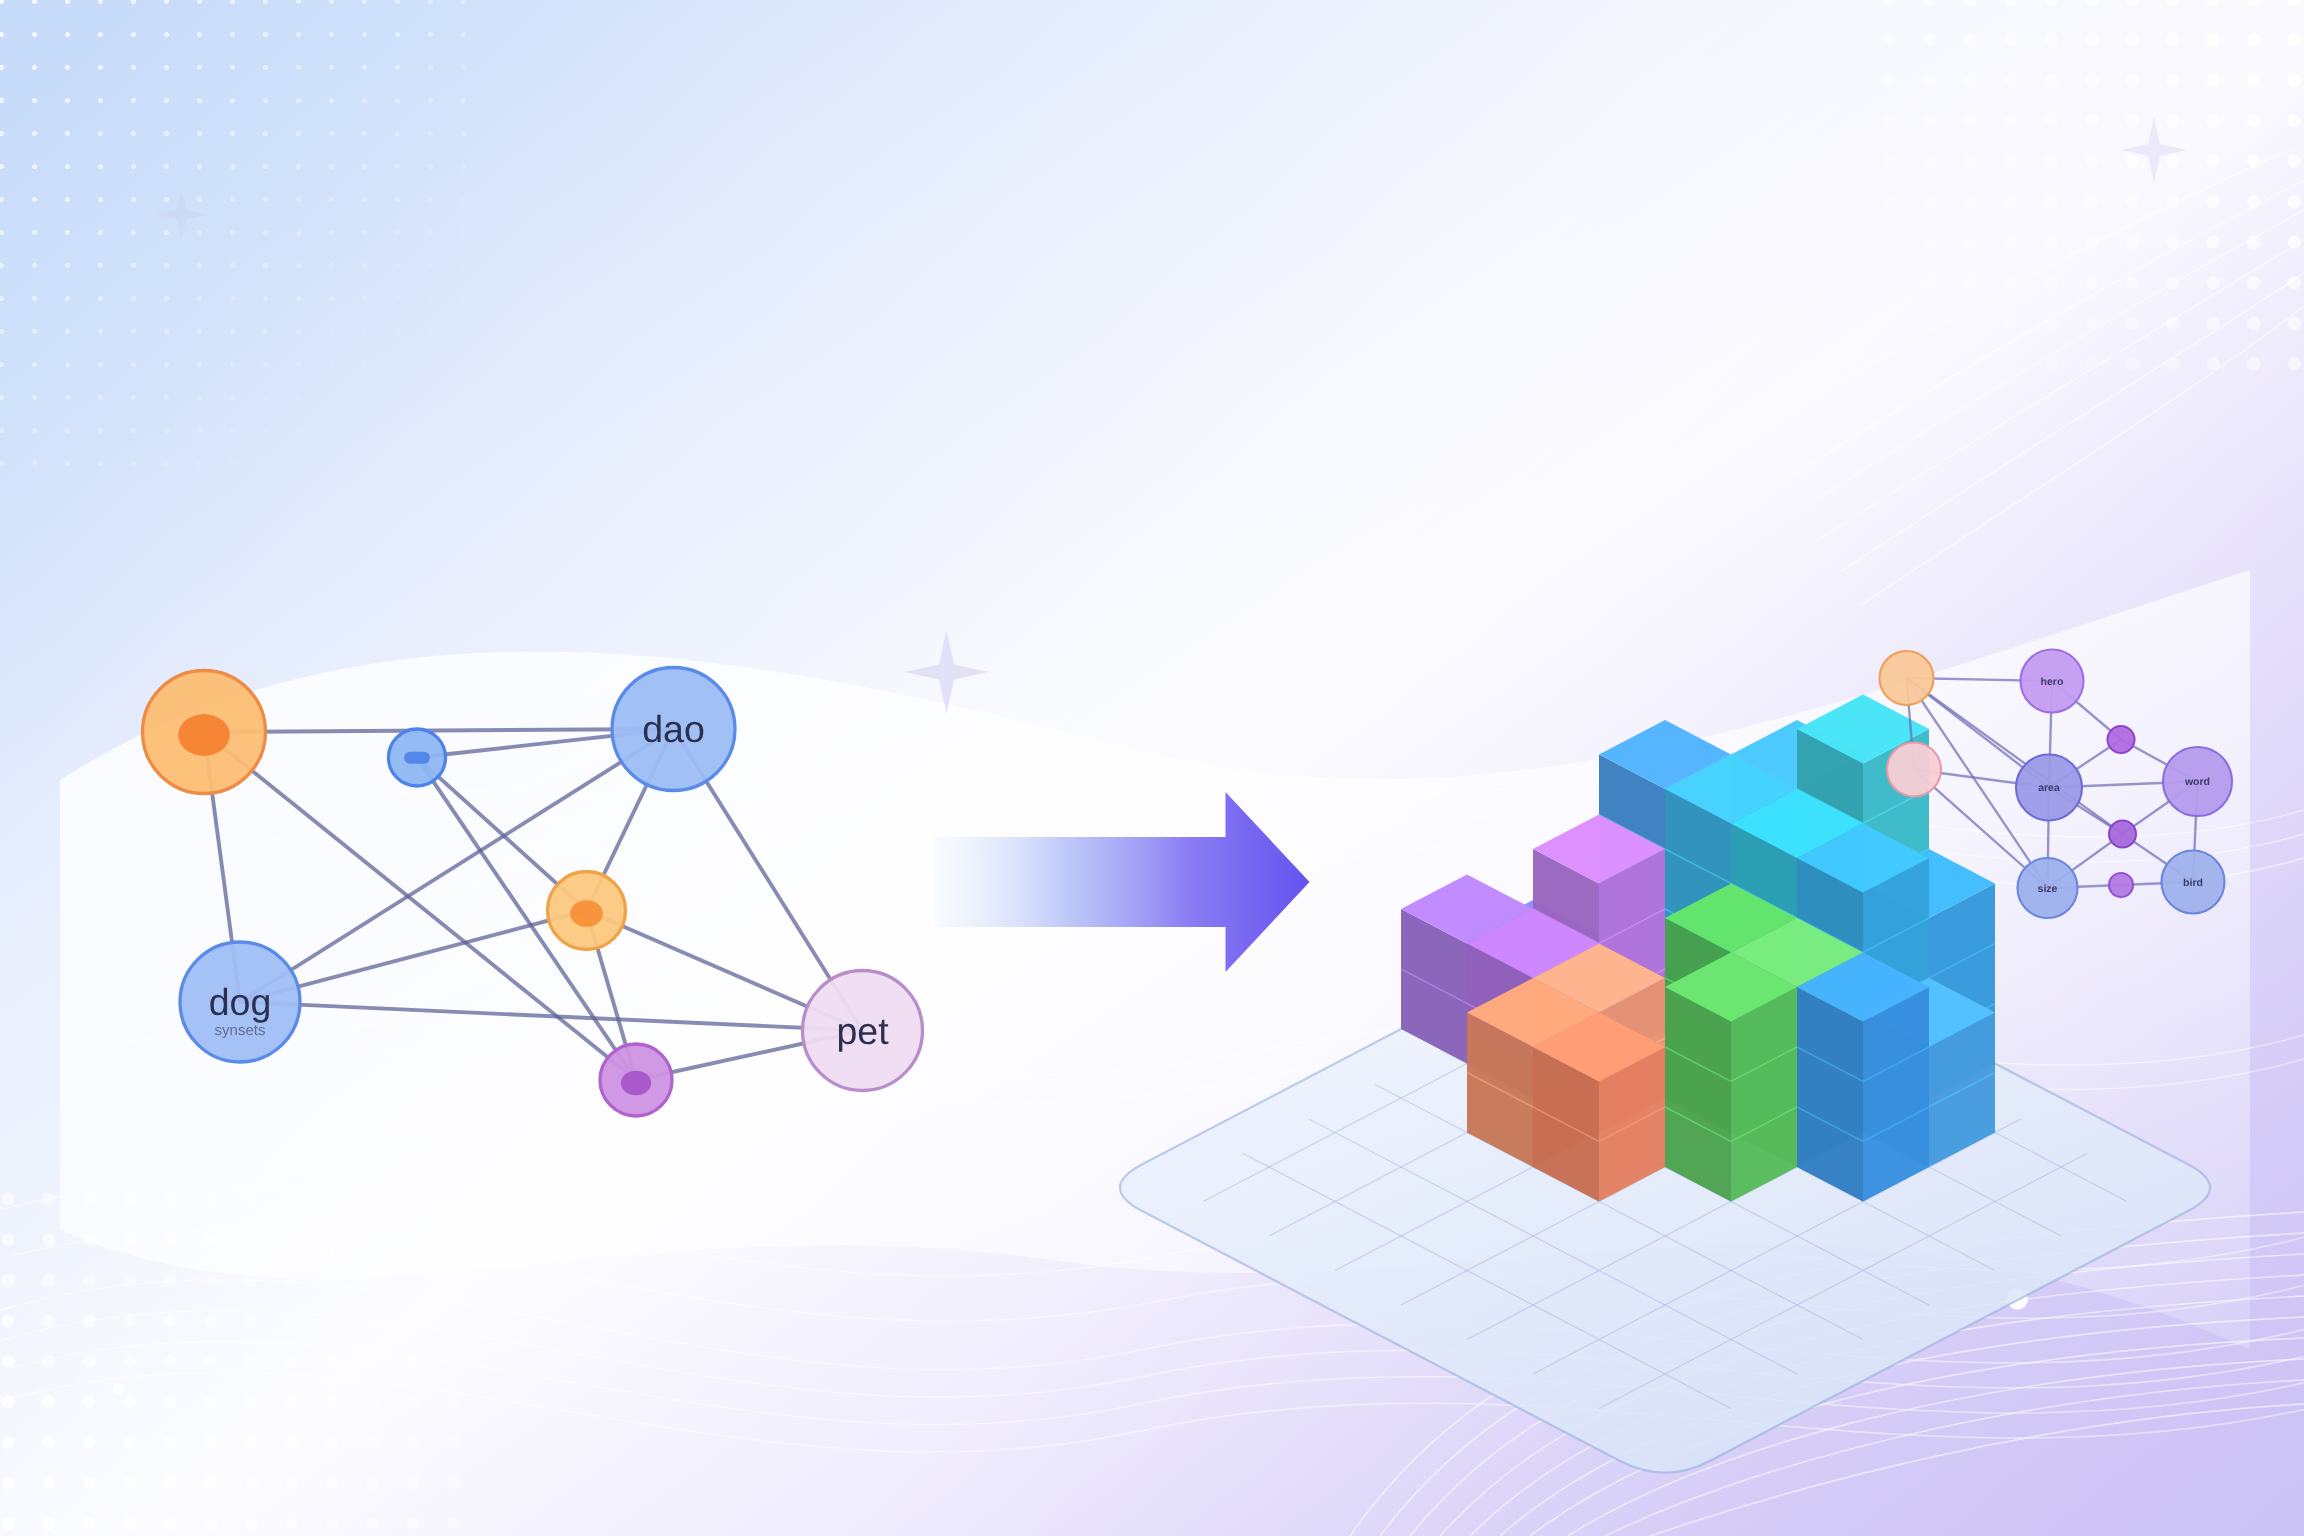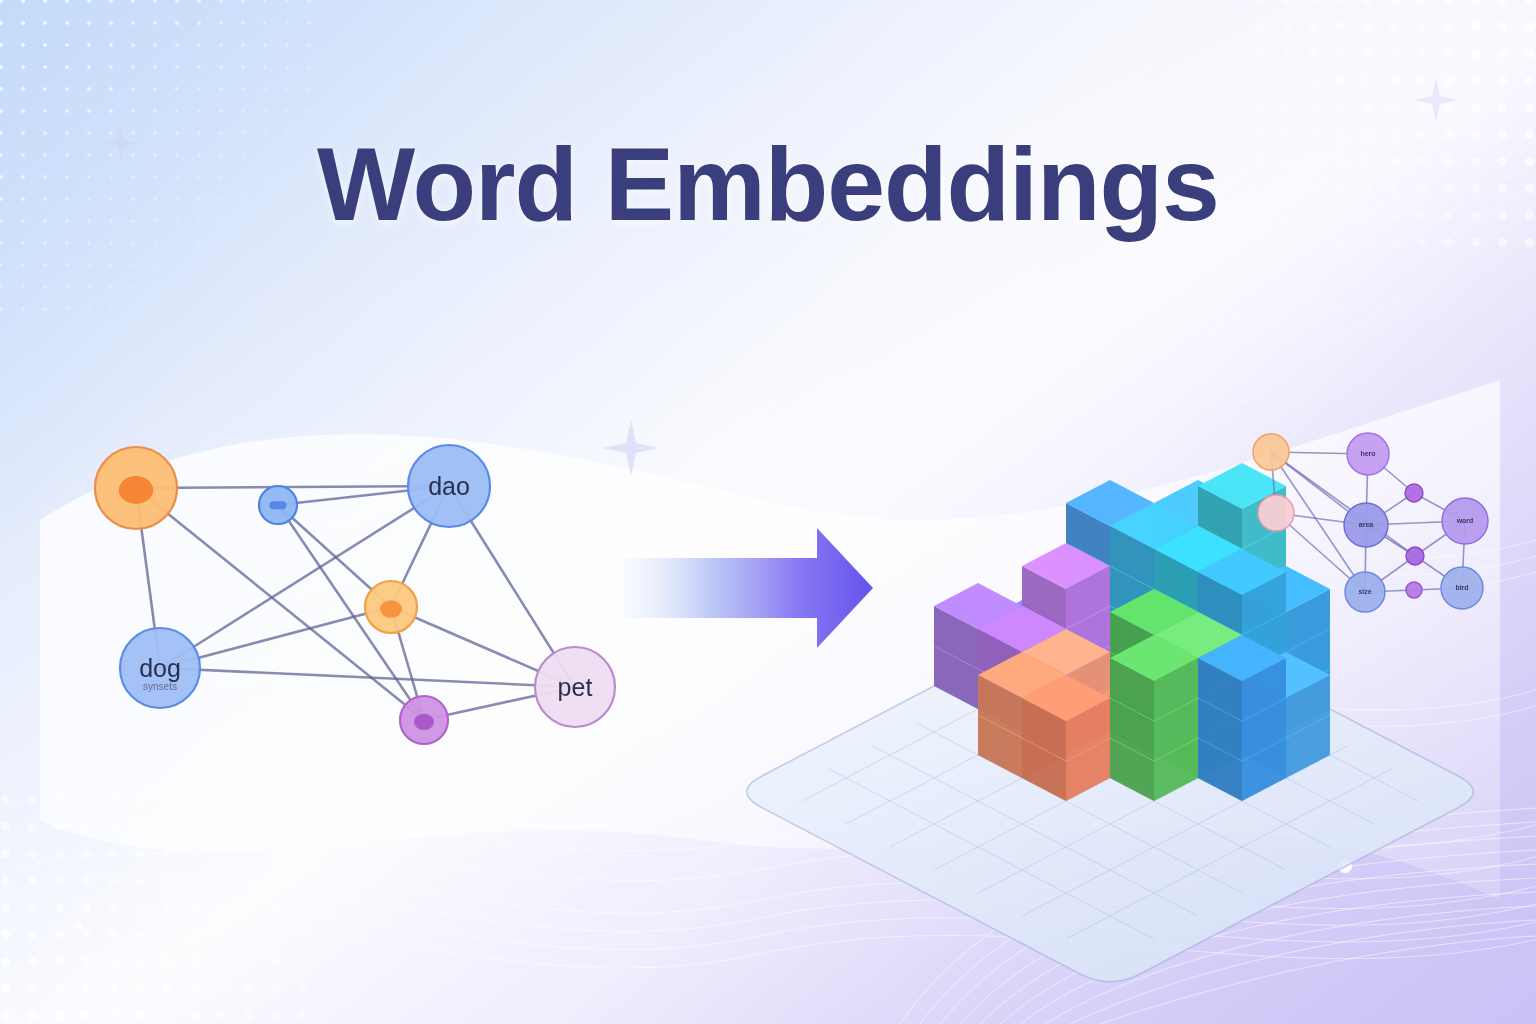--- a/index.html
+++ b/index.html
@@ -127,21 +127,20 @@
       <circle cx="222" cy="835" r="3" fill="#ffffff" opacity="0.7"></circle>
       <circle cx="1392" cy="786" r="3" fill="#ffffff" opacity="0.8"></circle>
     </svg>
   </div>
 
   <div class="dots dots-tl"></div>
   <div class="dots dots-tr"></div>
   <div class="dots dots-bl"></div>
 
   <div class="titles">
-    <h1 class="main-title">Word Embeddings</h1>
   </div>
 
   <div class="svgwrap">
     <svg width="1536" height="1024" viewBox="0 0 1536 1024">
       <g id="left-edges">
           <line x1="136" y1="488" x2="449" y2="486" stroke="#5a5f94" stroke-width="2.6" stroke-opacity="0.72" stroke-linecap="round"></line>
           <line x1="136" y1="488" x2="160" y2="668" stroke="#5a5f94" stroke-width="2.6" stroke-opacity="0.72" stroke-linecap="round"></line>
           <line x1="136" y1="488" x2="424" y2="720" stroke="#5a5f94" stroke-width="2.6" stroke-opacity="0.72" stroke-linecap="round"></line>
           <line x1="278" y1="505" x2="449" y2="486" stroke="#5a5f94" stroke-width="2.6" stroke-opacity="0.72" stroke-linecap="round"></line>
           <line x1="278" y1="505" x2="424" y2="720" stroke="#5a5f94" stroke-width="2.6" stroke-opacity="0.72" stroke-linecap="round"></line>

